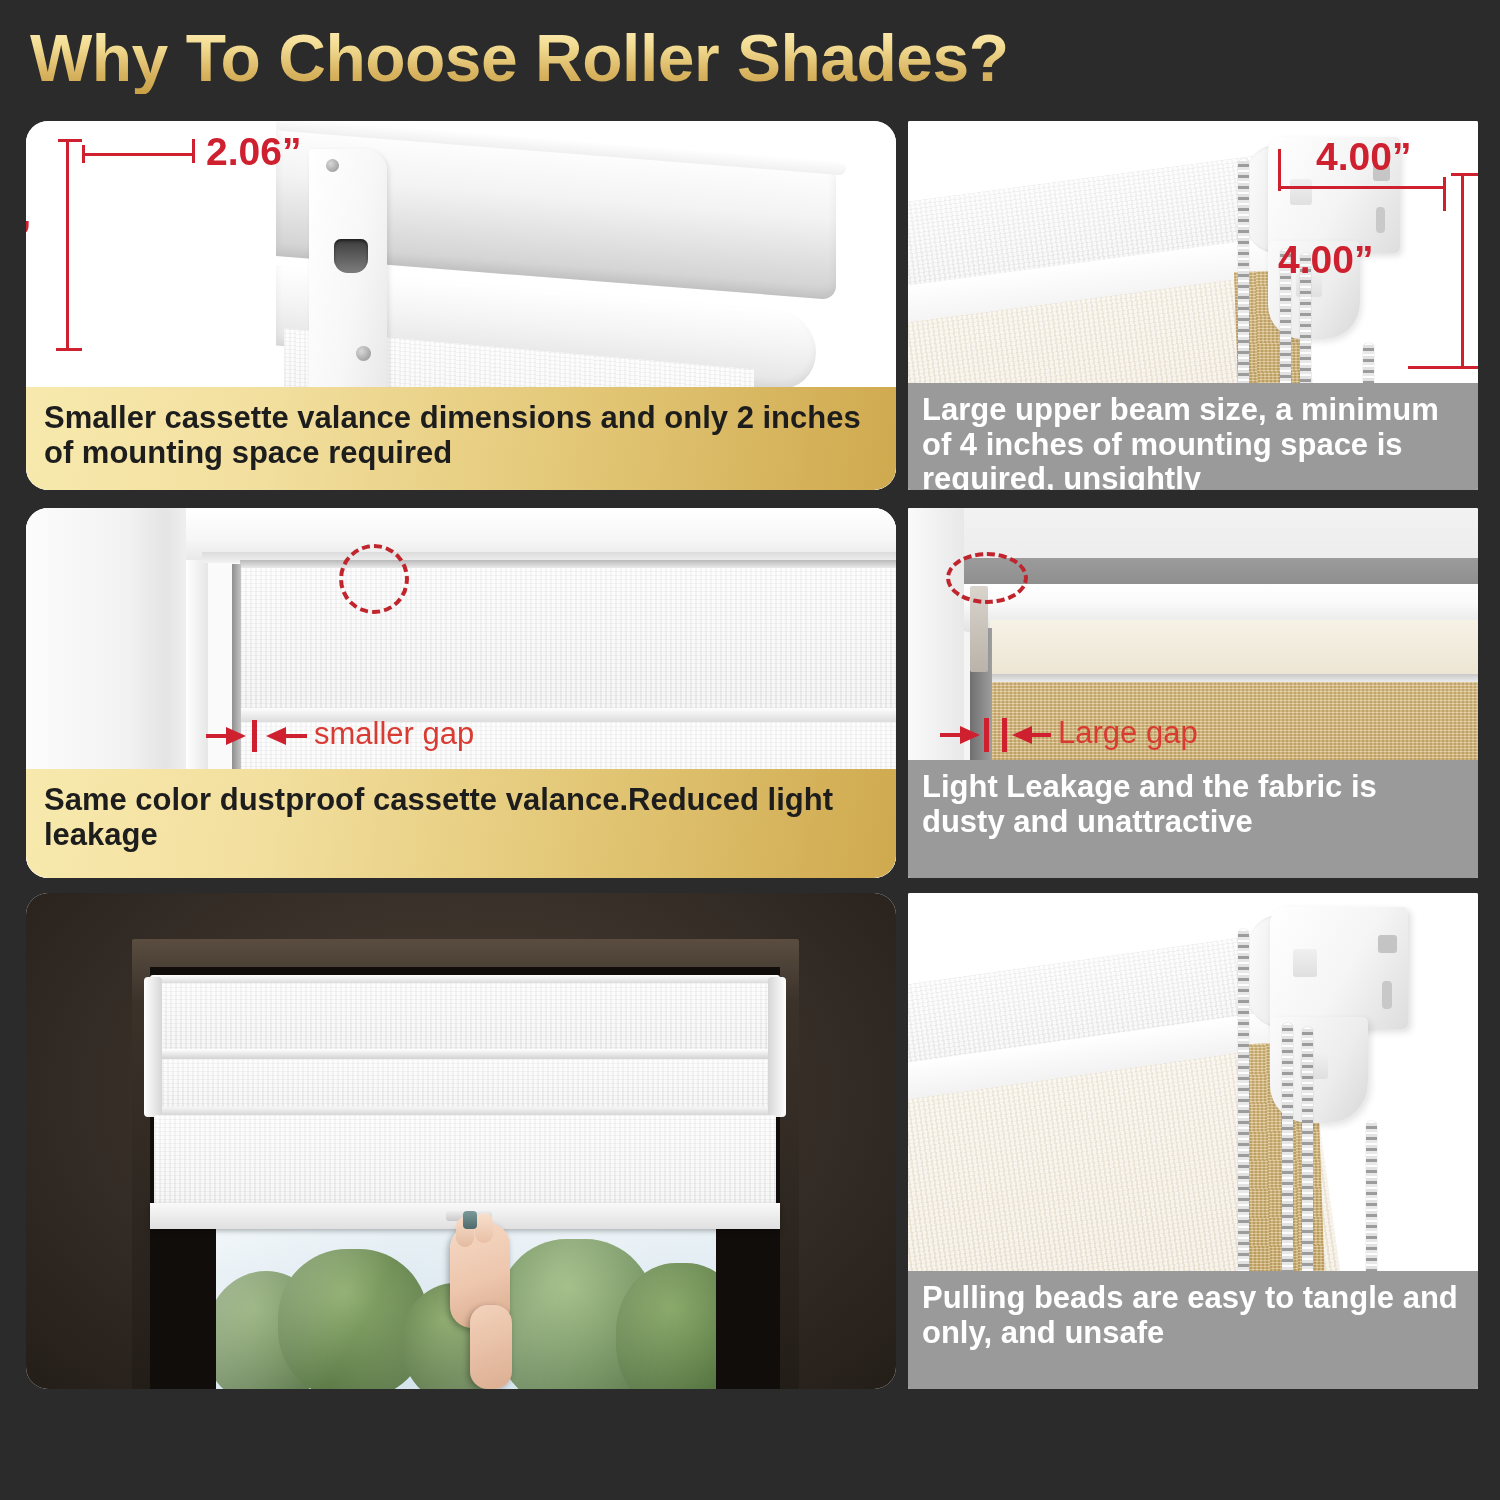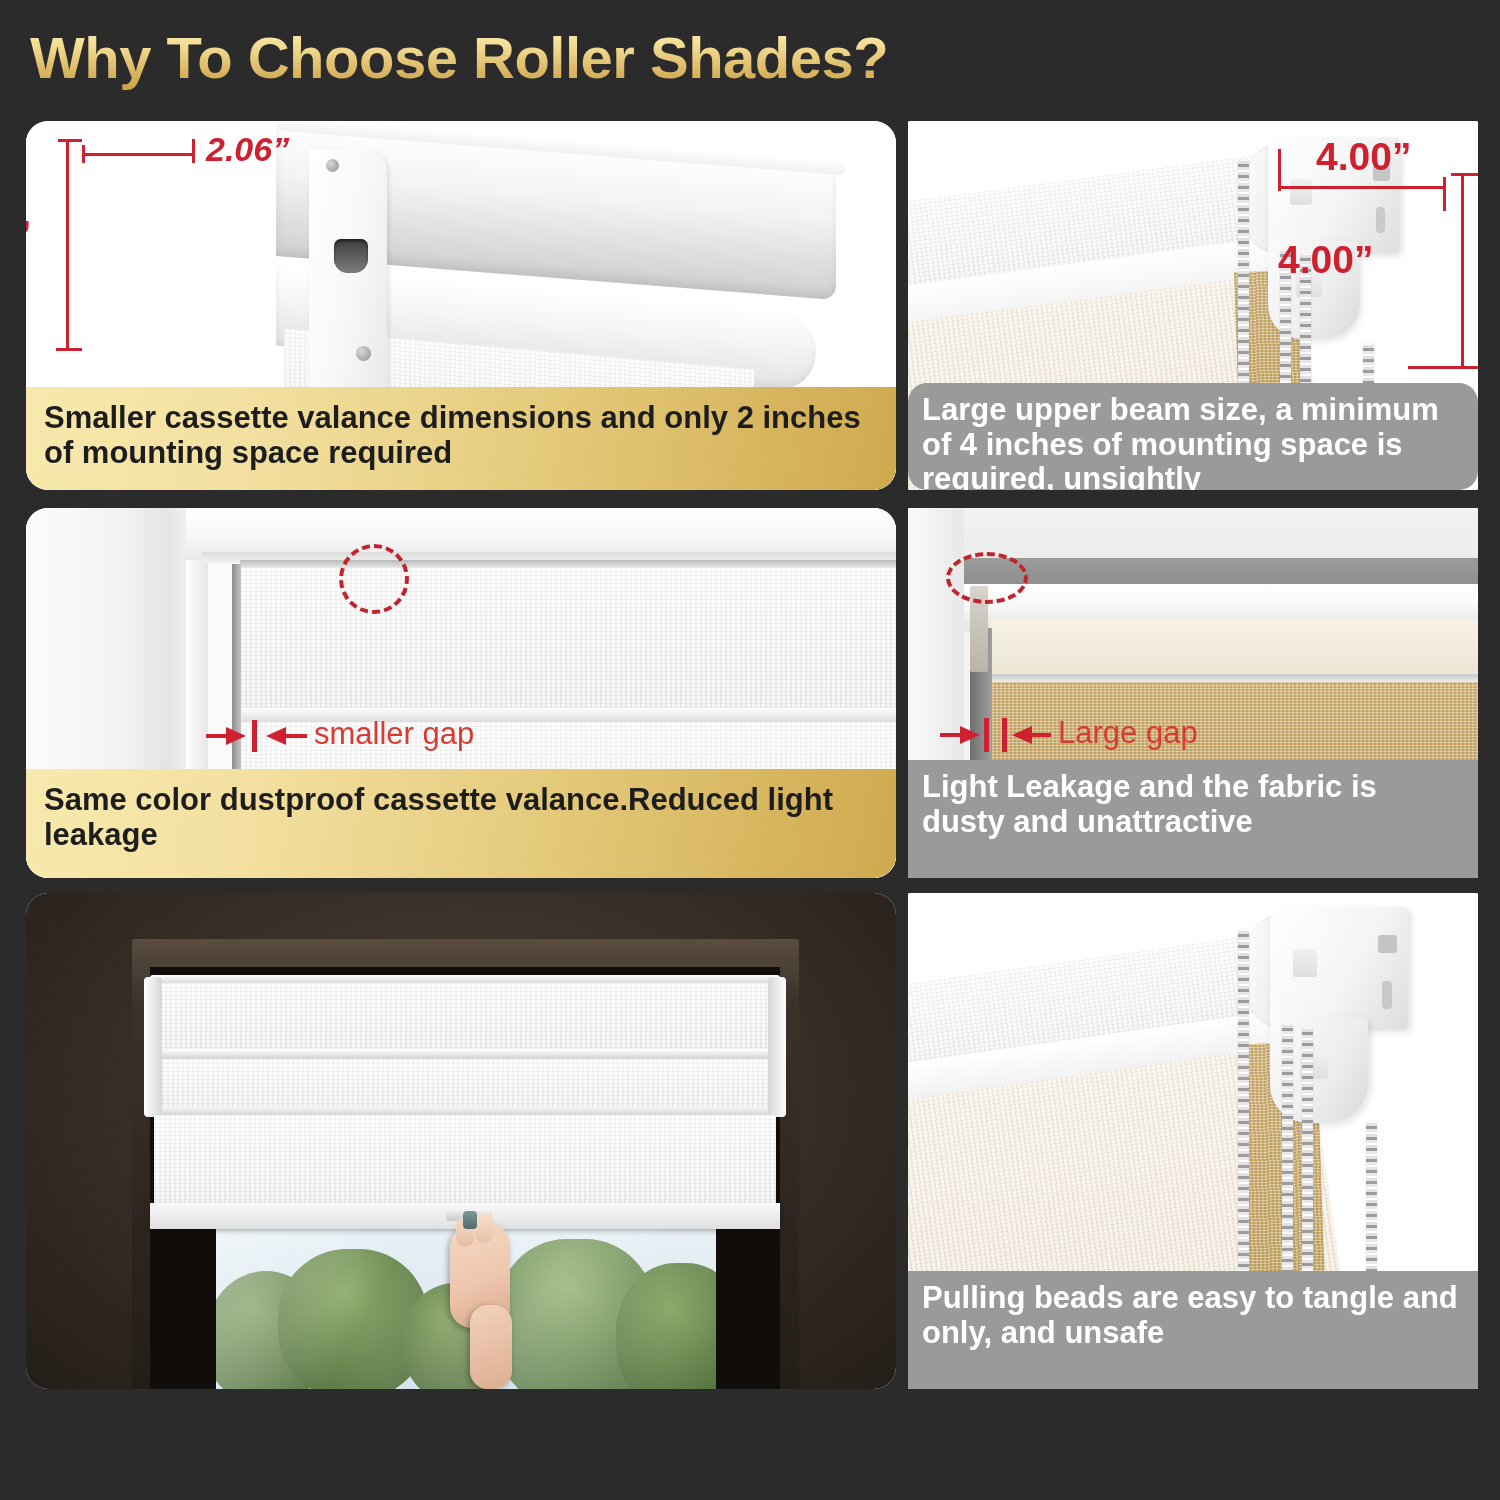--- a/index.html
+++ b/index.html
@@ -19,21 +19,21 @@
     background: #2b2b2b;
   }
 
   
   .title {
     position: absolute;
     left: 30px;
     top: 22px;
     width: 1100px;
     height: 72px;
-    font-size: 58px;
+    font-size: 66px;
     font-weight: bold;
     letter-spacing: -0.5px;
     line-height: 72px;
     background: linear-gradient(180deg, #fff0bd 0%, #f3dd94 32%, #d8b35f 72%, #c79f45 100%);
     -webkit-background-clip: text;
     background-clip: text;
     color: transparent;
     -webkit-text-fill-color: transparent;
     text-shadow: none;
     white-space: nowrap;
@@ -74,21 +74,21 @@
     background: linear-gradient(100deg, #f7e9ad 0%, #f3e0a0 26%, #e3c878 62%, #cfa94e 100%);
     color: #1d1d1d;
     border-bottom-left-radius: 22px;
     border-bottom-right-radius: 22px;
   }
   .caption.grey {
     background: #9a9a9a;
     color: #ffffff;
     padding: 10px 14px 12px 14px;
   }
-  .caption.r1g { height: 107px; border-radius: 19px; }
+  .caption.r1g { height: 107px; }
   .caption.r2g { height: 118px; }
   .caption.r3g { height: 118px; }
   .caption.r1y { height: 103px; }
   .caption.r2y { height: 109px; }
   .caption.r3y { height: 110px; }
 
   
   .meas {
     position: absolute;
     color: #cf2030;
@@ -204,21 +204,21 @@
       <div style="position:absolute;left:330px;top:225px;width:15px;height:15px;border-radius:50%;
                   background:radial-gradient(circle at 35% 35%,#d8d8d8,#8e8e8e);"></div>
       <div style="position:absolute;left:310px;top:281px;width:30px;height:30px;border-radius:50%;
                   background:radial-gradient(circle at 38% 32%,#f0f0f0,#a8a8a8);
                   box-shadow:inset 0 1px 2px rgba(0,0,0,0.25);"></div>
     </div>
 
     <div class="mline-h" style="left:56px;top:32px;width:113px;"></div>
     <div class="tick-v" style="left:56px;top:24px;height:18px;"></div>
     <div class="tick-v" style="left:166px;top:18px;height:24px;"></div>
-    <div class="meas" style="left:180px;top:9px;font-size:34px;font-style:italic;">2.06”</div>
+    <div class="meas" style="left:180px;top:9px;font-size:39px;">2.06”</div>
 
     <div class="mline-v" style="left:40px;top:18px;height:212px;"></div>
     <div class="tick-h" style="left:32px;top:18px;width:24px;"></div>
     <div class="tick-h" style="left:30px;top:227px;width:26px;"></div>
     <div class="meas" style="left:-90px;top:92px;font-size:39px;">5.49”</div>
 
     <div class="caption gold r1y">Smaller cassette valance dimensions and only 2 inches of mounting space required</div>
   </div>
 
   <div class="panel right row1">

